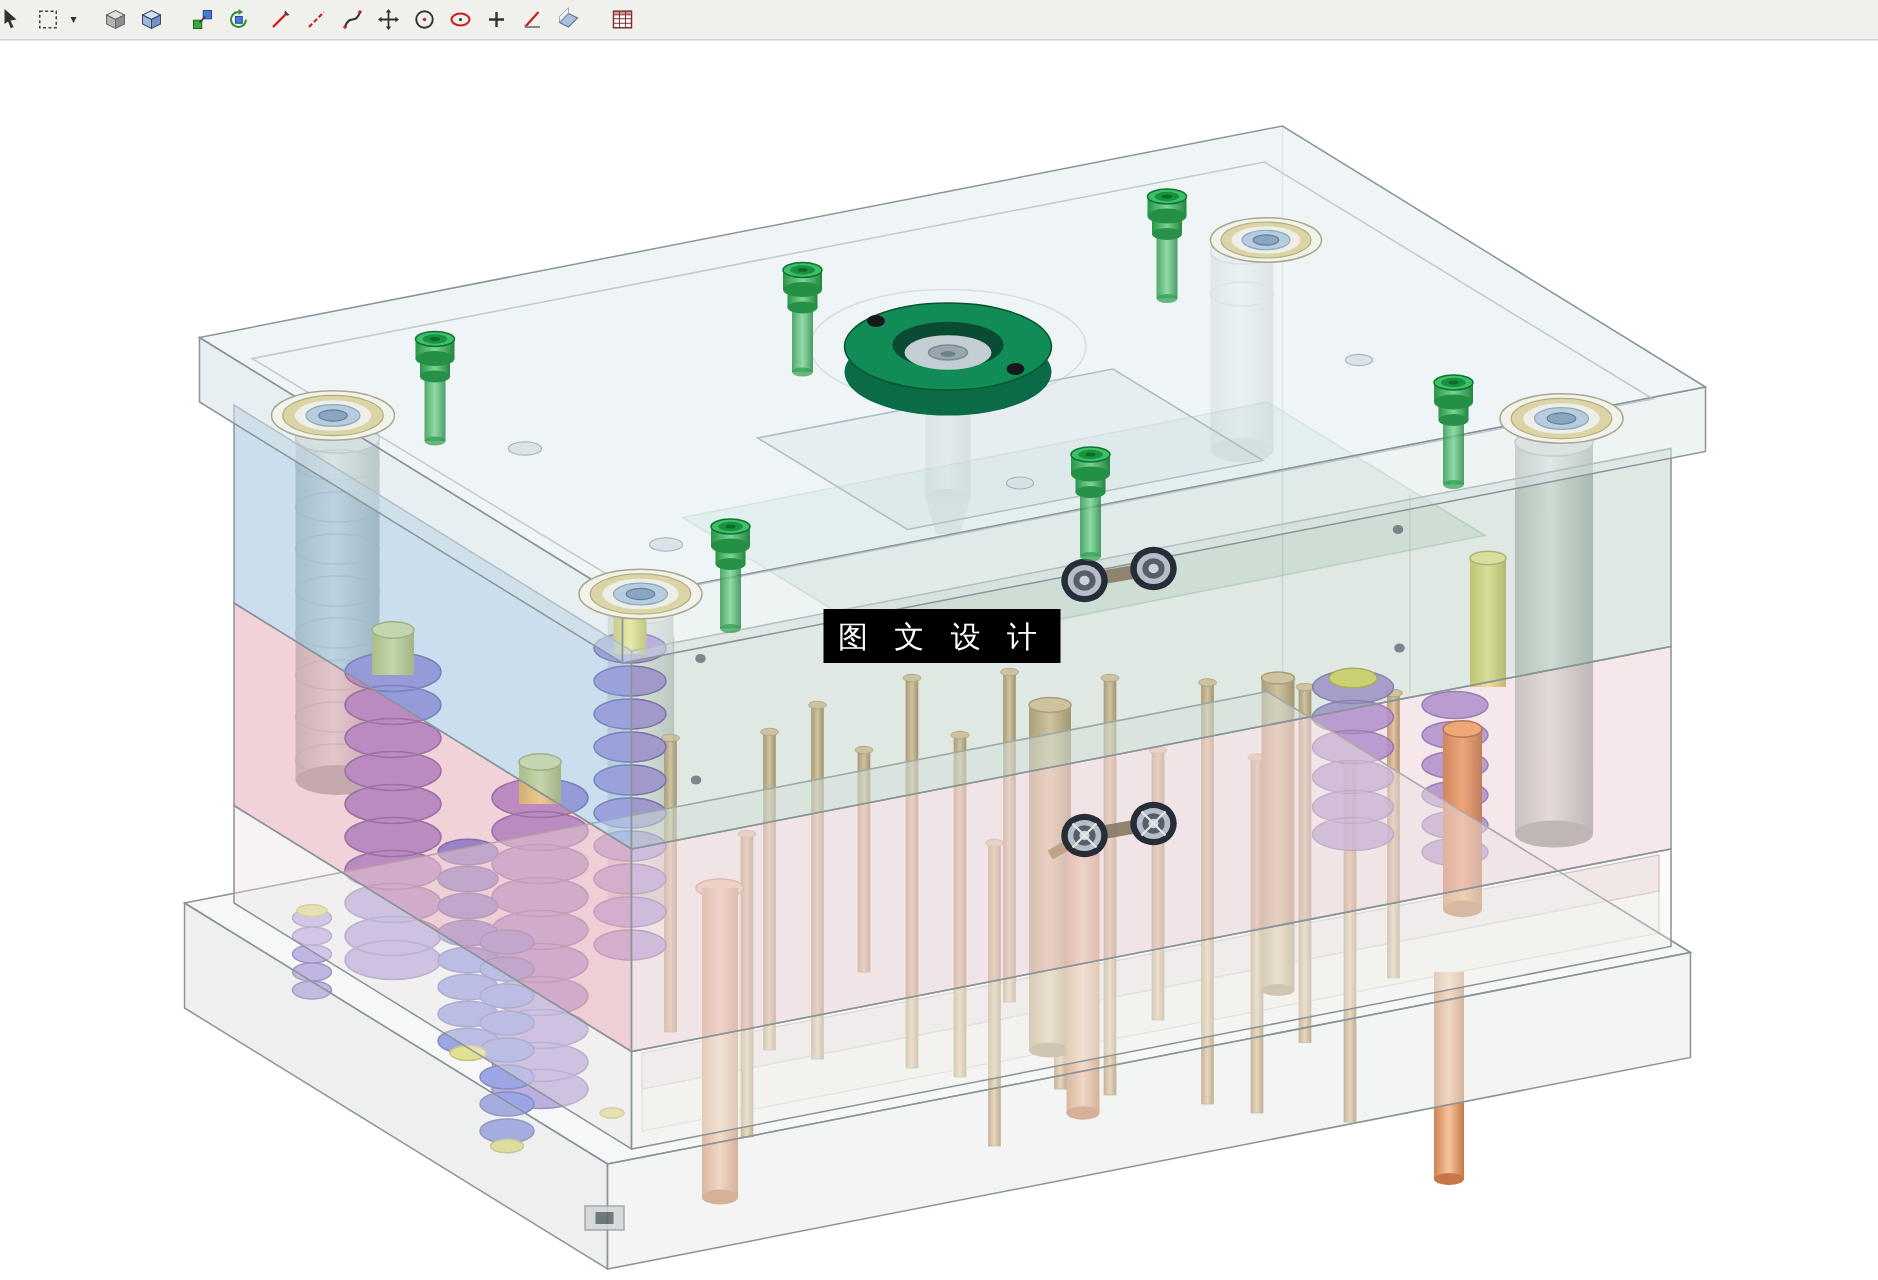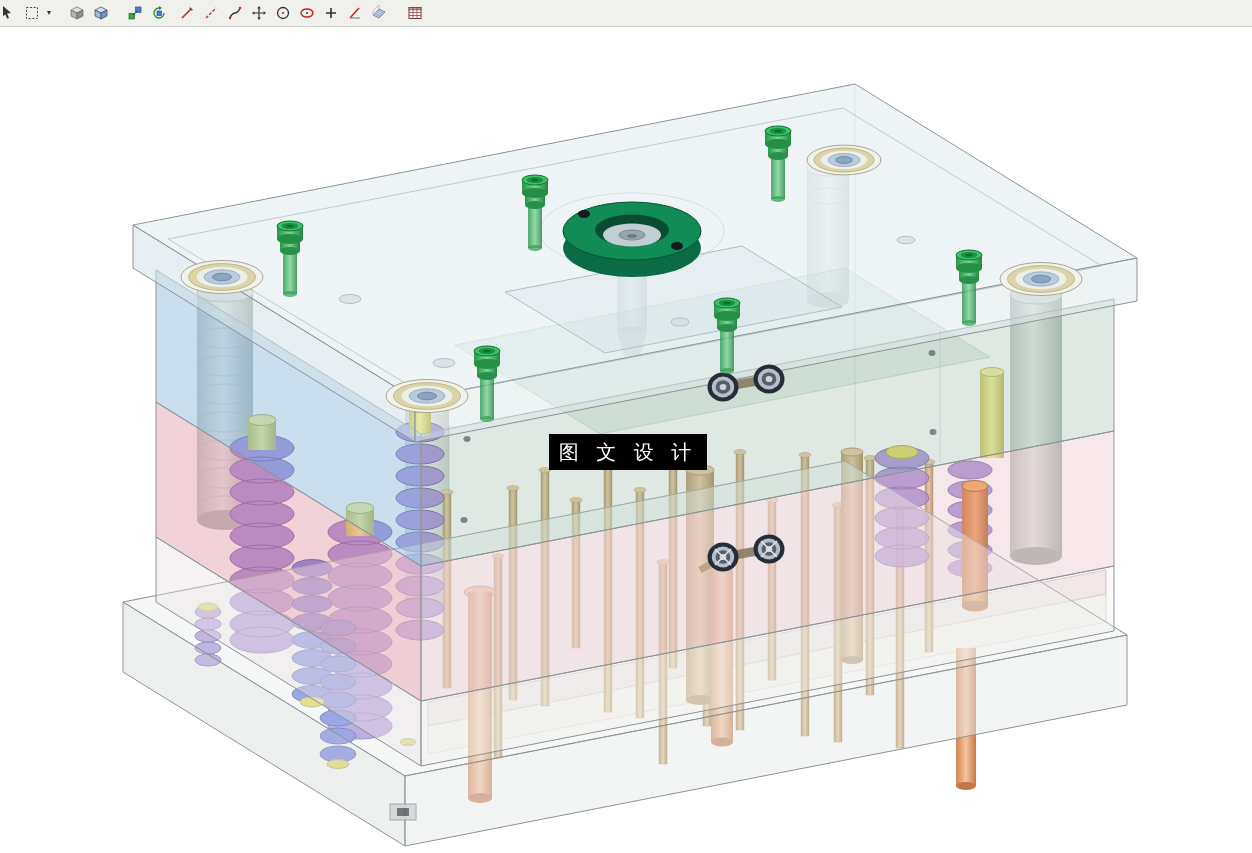--- a/index.html
+++ b/index.html
@@ -13,21 +13,21 @@
   .tb-icon svg{display:block;}
   .tb-combo{display:flex;align-items:center;}
   .dd{font-size:8px;color:#333;width:10px;text-align:center;line-height:22px;}
   .ml12{margin-left:12px;} .ml11{margin-left:11px;} .ml5{margin-left:5px;} .ml13{margin-left:13px;}
   .mlneg{margin-left:-3px;}
   
   .viewport{position:absolute;inset:0;background:#ffffff;}
   .viewport svg{position:absolute;top:0;left:0;}
   .watermark{position:absolute;left:549px;top:406px;width:158px;height:36px;background:#000;
              color:#fff;display:flex;align-items:center;justify-content:center;
-             font-size:20px;letter-spacing:6px;white-space:nowrap;z-index:10;margin-top:28px;}
+             font-size:20px;letter-spacing:6px;white-space:nowrap;z-index:10;}
 </style>
 </head>
 <body>
 
 <div class="viewport">
 <svg width="1252" height="853" viewBox="0 0 1252 853">
   <defs>
     <linearGradient id="gGreen" x1="0" y1="0" x2="1" y2="0">
       <stop offset="0" stop-color="#2a9549"></stop>
           <stop offset=".5" stop-color="#7ad494"></stop>

